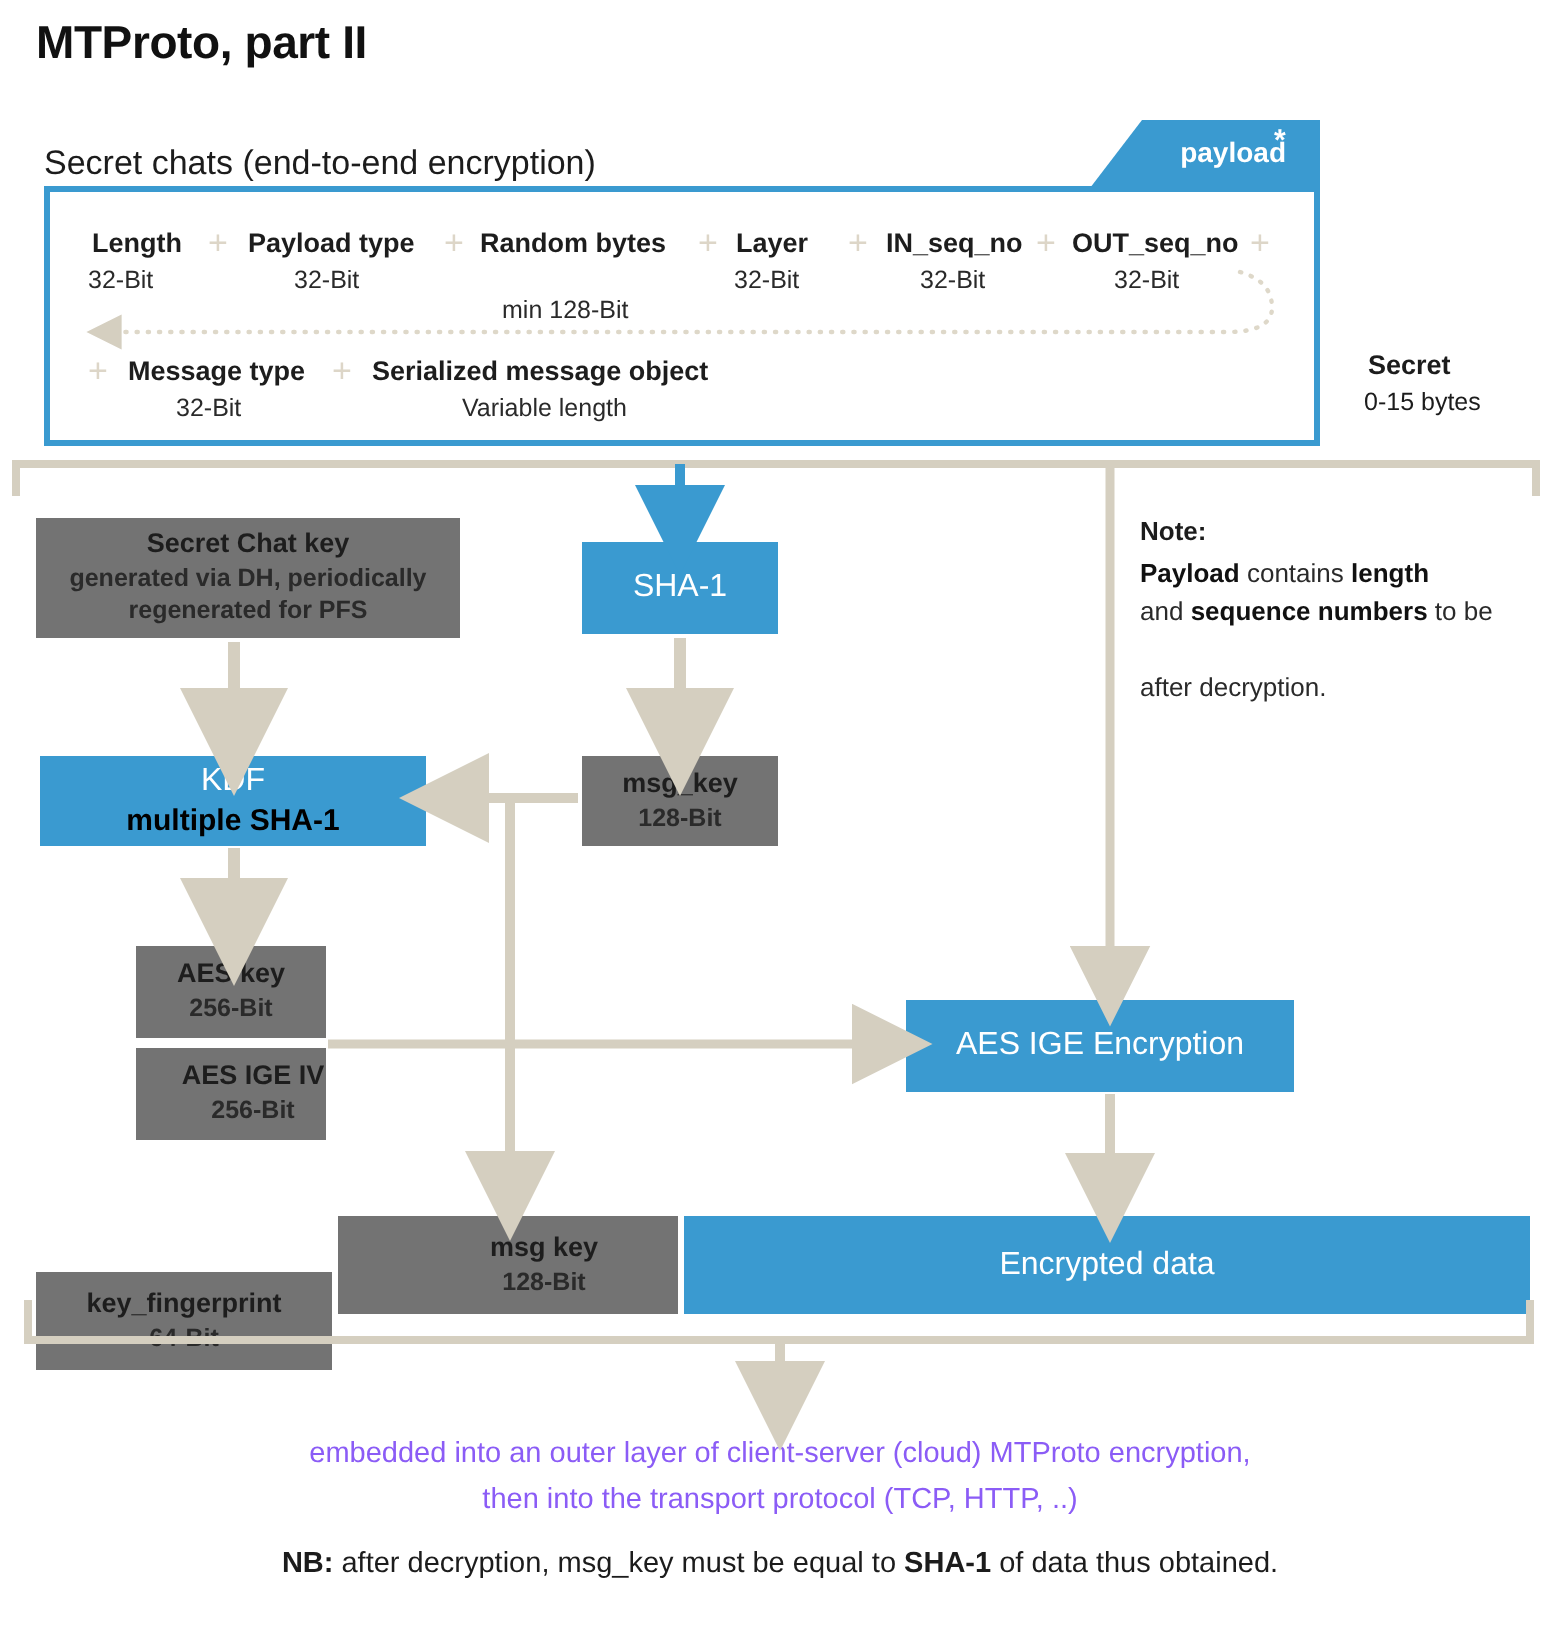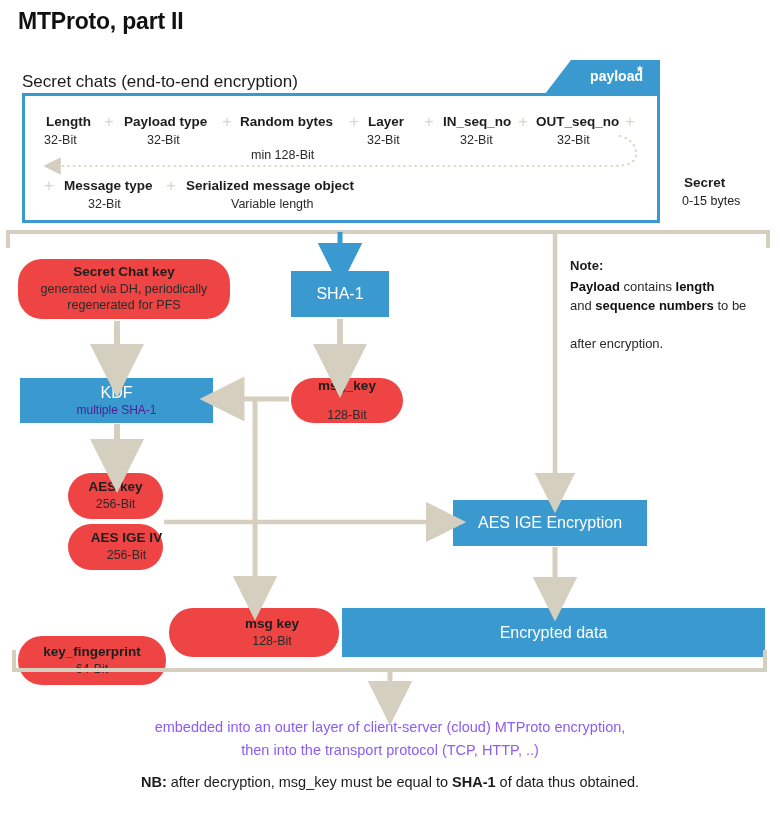--- a/index.html
+++ b/index.html
@@ -34,26 +34,26 @@
   .fieldname{font-size:13.5px;font-weight:bold;color:#1d1d1d;white-space:nowrap;}
   .fieldsize{font-size:12.5px;font-weight:normal;color:#2a2a2a;white-space:nowrap;}
   .plus{font-size:17px;color:#ddd6c8;font-weight:normal;line-height:1;}
 
   
   #padding-name{left:684px;top:175px;font-size:13.5px;font-weight:bold;white-space:nowrap;}
   #padding-size{left:682px;top:194px;font-size:12.5px;white-space:nowrap;}
 
   
   .box{display:flex;flex-direction:column;align-items:center;justify-content:center;text-align:center;}
-  .beige{background:#ef4444;border-radius:24px;}
+  .beige{background:#737373;}
   .blue{background:#3a9ad0;}
   .b-title{font-size:13.5px;font-weight:bold;color:#1d1d1d;line-height:1.25;}
-  .b-sub{font-size:12.5px;font-weight:normal;color:#2a2a2a;line-height:1.3;}
+  .b-sub{font-size:12.5px;font-weight:bold;color:#2a2a2a;line-height:1.3;}
   .blue .b-title{color:#ffffff;font-weight:normal;font-size:16px;}
-  .blue .b-sub{color:#4c1d95;font-size:12px;}
+  .blue .b-sub{color:#000000;font-size:15px;}
 
   
   #note-title{left:570px;top:258px;font-size:13px;font-weight:bold;}
   #note-body{left:570px;top:278px;width:205px;font-size:13px;line-height:1.45;color:#2a2a2a;}
   #note-body b{font-weight:bold;color:#111;}
 
   
   #footer1{left:0;top:716px;width:780px;text-align:center;font-size:14.5px;line-height:1.6;color:#8b5cf6;}
   #footer2{left:0;top:774px;width:780px;text-align:center;font-size:14.5px;color:#1c1c1c;}
   #footer2 b{font-weight:bold;}
@@ -113,21 +113,21 @@
 
 <div class="abs box blue" style="left:291px;top:271px;width:98px;height:46px;">
   <div class="b-title">SHA-1</div>
 </div>
 
 <div class="abs box blue" style="left:20px;top:378px;width:193px;height:45px;text-align:center;">
   <div class="b-title">KDF</div>
   <div class="b-sub">multiple SHA-1</div>
 </div>
 
-<div class="abs box beige" style="left:291px;top:378px;width:112px;height:45px;justify-content:space-between;">
+<div class="abs box beige" style="left:291px;top:378px;width:98px;height:45px;">
   <div class="b-title">msg_key</div>
   <div class="b-sub">128-Bit</div>
 </div>
 
 <div class="abs box beige" style="left:68px;top:473px;width:95px;height:46px;">
   <div class="b-title">AES key</div>
   <div class="b-sub">256-Bit</div>
 </div>
 
 <div class="abs box beige" style="left:68px;top:524px;width:95px;height:46px;padding-left:22px;">
@@ -149,21 +149,21 @@
 </div>
 <div class="abs box blue" style="left:342px;top:608px;width:423px;height:49px;">
   <div class="b-title">Encrypted data</div>
 </div>
 
 <div class="abs" id="note-title">Note:</div>
 <div class="abs" id="note-body">
   <b>Payload</b><span> contains </span><b>length</b><br>
   <span>and </span><b>sequence numbers</b><span> to be</span><br>
   <br>
-  <span>after encryption.</span>
+  <span>after decryption.</span>
 </div>
 
 <div class="abs" id="footer1">
   <span>embedded into an outer layer of client-server (cloud) MTProto encryption,</span><br>
   <span>then into the transport protocol (TCP, HTTP, ..)</span>
 </div>
 <div class="abs" id="footer2">
   <b>NB:</b><span> after decryption, msg_key must be equal to </span><b>SHA-1</b><span> of data thus obtained.</span>
 </div>
 

